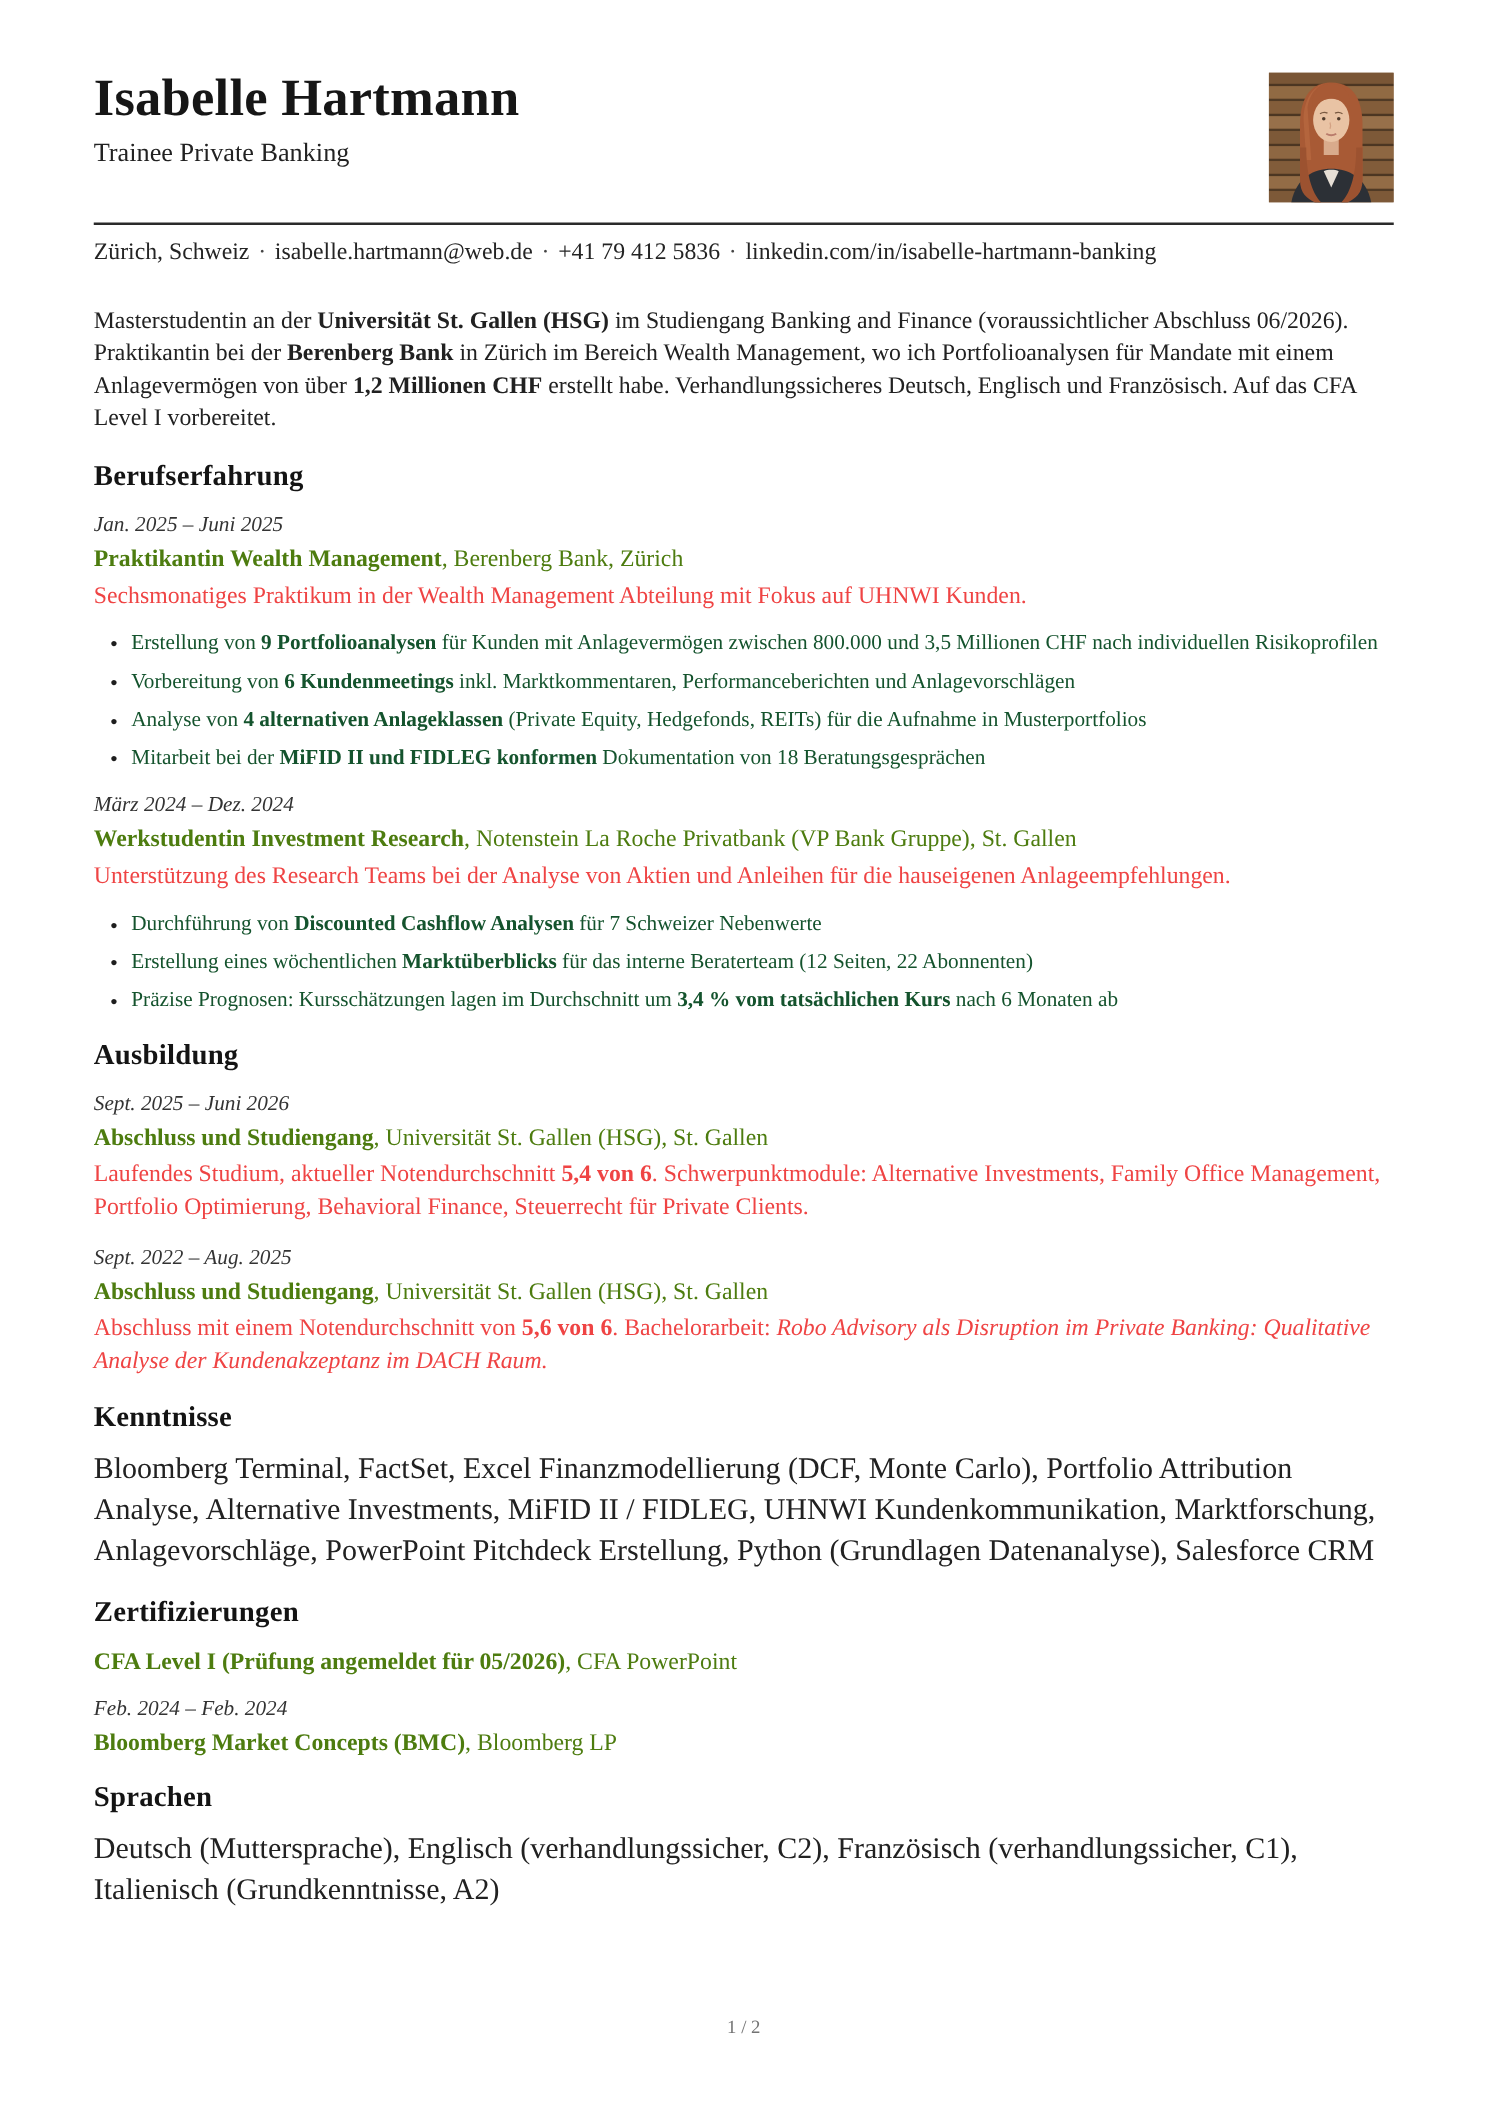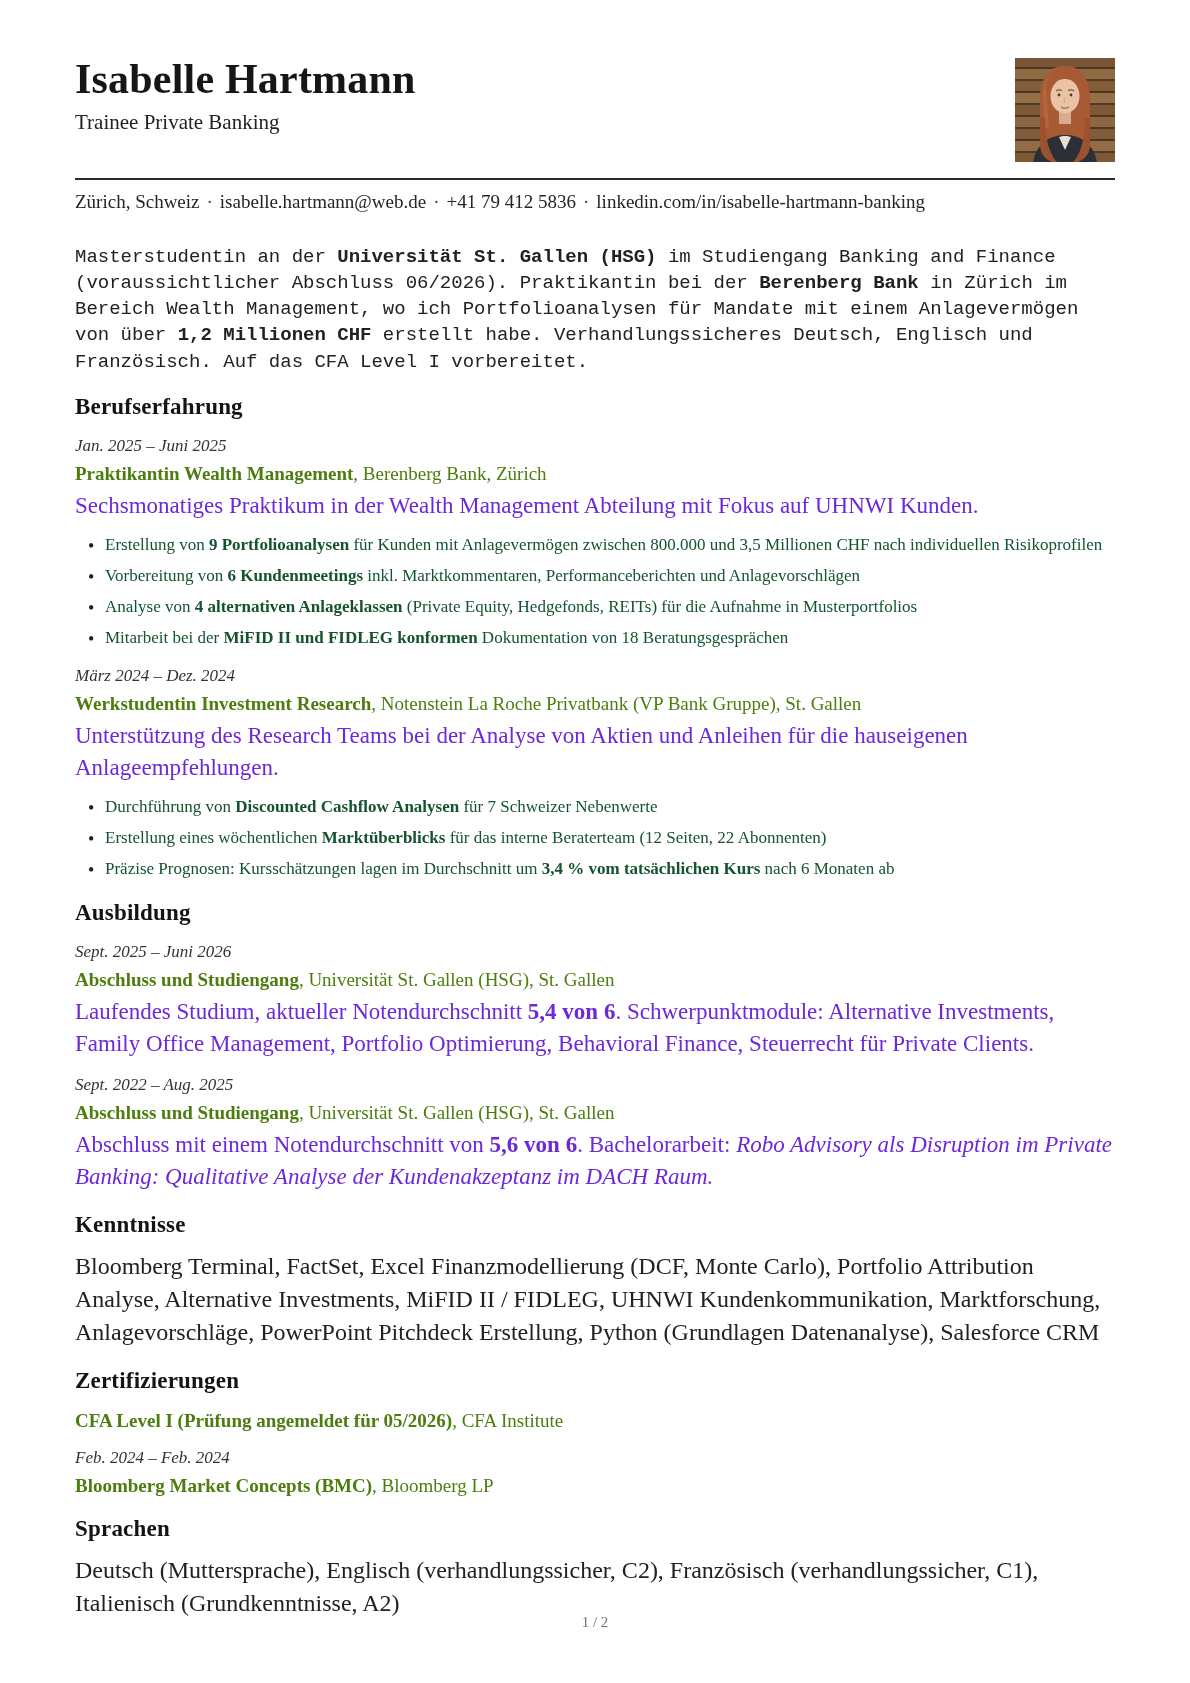--- a/index.html
+++ b/index.html
@@ -18,30 +18,30 @@
   .name { font-size:42px; font-weight:700; letter-spacing:.2px; line-height:1.1; color:#161616; }
   .subtitle { font-size:21px; margin-top:8px; color:#222; }
   .photo { width:100px; height:104px; flex:0 0 auto; margin-top:2px; }
   .rule { border:none; border-top:2px solid #2a2a2a; margin-top:16px; }
 
   
   .contact { margin-top:11px; font-size:19px; color:#242424; }
   .contact .sep { margin:0 7px; color:#444; }
 
   
-  .summary { margin-top:31px; font-size:19px; line-height:1.375; color:#212121;font-family:Liberation Mono, monospace; }
+  .summary { margin-top:31px; font-size:19px; line-height:1.375; color:#212121; }
 
   h2.section-heading {
     font-size:23px; font-weight:700; color:#141414;
     margin-top:19px; margin-bottom:6px; letter-spacing:.2px;
   }
   .entry { margin-top:16px; }
   .entry-date { font-style:italic; font-size:17px; color:#333; }
   .entry-title { font-size:19px; margin-top:7px; color:#4d7c0f; }
-  .entry-desc { font-size:23px; margin-top:5px; line-height:1.375; color:#6d28d9; }
+  .entry-desc { font-size:19px; margin-top:5px; line-height:1.375; color:#ef4444; }
 
   ul.bullets { list-style:none; margin-top:13px; }
   ul.bullets li {
     position:relative; padding-left:30px;
     font-size:17px; line-height:1.35; color:#14532d;
     margin-bottom:8px;
   }
   ul.bullets li::before {
     content:"•"; position:absolute; left:13px; top:0;
     font-size:18px; color:#1e1e1e;
@@ -166,21 +166,21 @@
 
   <section>
     <h2 class="section-heading">Kenntnisse</h2>
     <p class="plain-para">Bloomberg Terminal, FactSet, Excel Finanzmodellierung (DCF, Monte Carlo), Portfolio Attribution Analyse, Alternative Investments, MiFID II / FIDLEG, UHNWI Kundenkommunikation, Marktforschung, Anlagevorschläge, PowerPoint Pitchdeck Erstellung, Python (Grundlagen Datenanalyse), Salesforce CRM</p>
   </section>
 
   <section>
     <h2 class="section-heading">Zertifizierungen</h2>
 
     <div class="entry">
-      <div class="entry-title"><span style="font-weight: 700;">CFA Level I (Prüfung angemeldet für 05/2026)</span><span>, CFA Institute</span></div>
+      <div class="entry-title"><span style="font-weight: 700;">CFA Level I (Prüfung angemeldet für 05/2026)</span><span>, CFA PowerPoint</span></div>
     </div>
 
     <div class="entry">
       <div class="entry-date">Feb. 2024 – Feb. 2024</div>
       <div class="entry-title"><span style="font-weight: 700;">Bloomberg Market Concepts (BMC)</span><span>, Bloomberg LP</span></div>
     </div>
   </section>
 
   <section>
     <h2 class="section-heading">Sprachen</h2>

